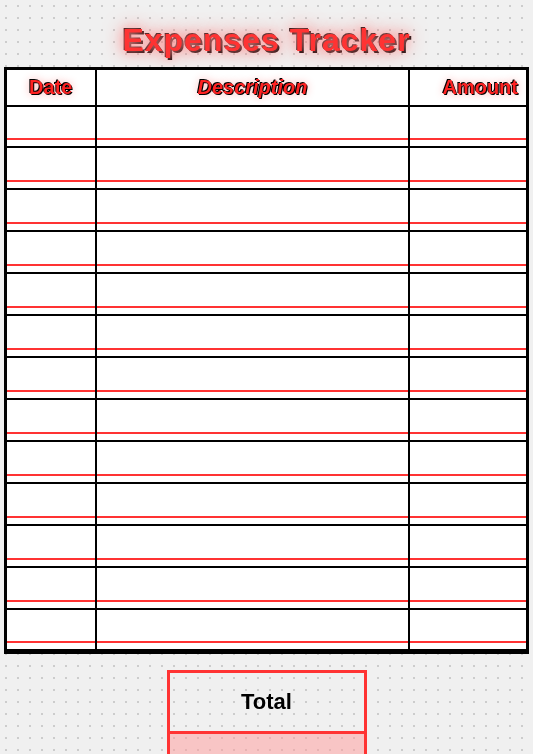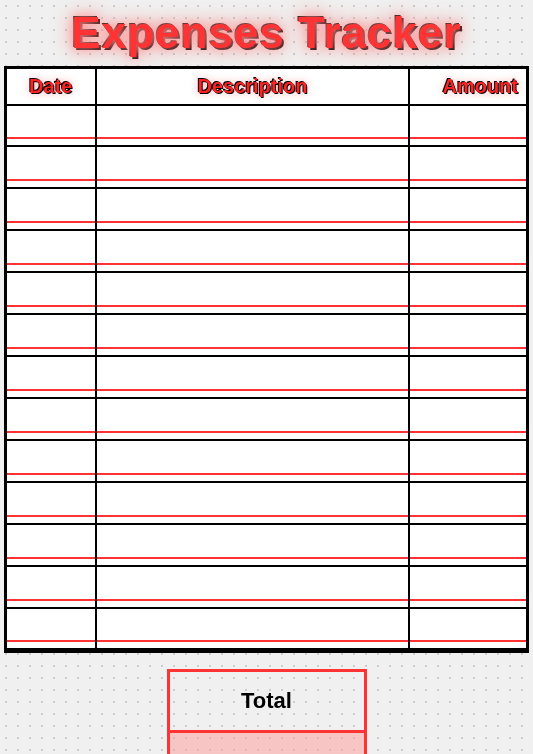--- a/index.html
+++ b/index.html
@@ -15,26 +15,26 @@
       background-image: radial-gradient(circle, #ccc 1px, transparent 1px);
       background-size: 12px 12px;
       font-family: Arial, sans-serif;
       display: flex;
       flex-direction: column;
       align-items: center;
       overflow: hidden;
     }
 
     .title {
-      font-size: 44px;
+      font-size: 32px;
       font-weight: 900;
       font-family: 'Arial Black', Arial, sans-serif;
       color: #ff3333;
       text-shadow: 0 0 10px #ff9999, 0 0 20px #ff6666, 2px 2px 0 #000, -1px -1px 0 #000;
-      margin-top: 8px;
+      margin-top: 22px;
       margin-bottom: 8px;
       letter-spacing: 1px;
     }
 
     .tracker-table {
       width: 525px;
       border-collapse: collapse;
       background: white;
       border: 3px solid #000;
     }
@@ -49,20 +49,21 @@
       text-shadow: 1px 1px 0 #000, -1px -1px 0 #000, 0 0 8px #ff9999;
       background: white;
     }
 
     .header-row th:first-child {
       width: 90px;
     }
 
     .header-row th:nth-child(2) {
       width: auto;
+      font-style: italic;
     }
 
     .header-row th:last-child {
       width: 110px;
       padding-left: 32px;
     }
 
     .data-row td {
       border-left: 2.5px solid #000;
       border-right: 2.5px solid #000;

